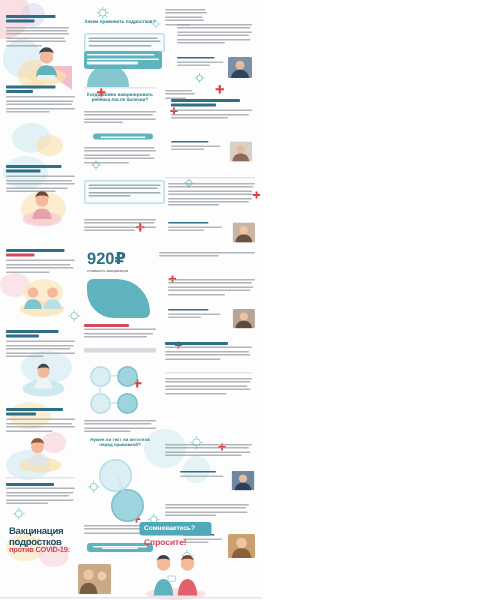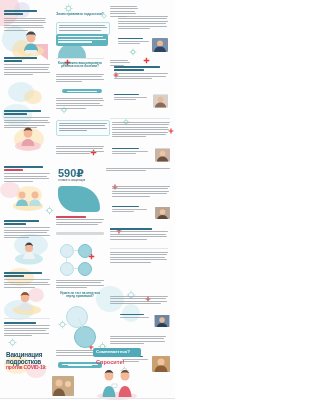--- a/index.html
+++ b/index.html
@@ -442,21 +442,21 @@
       <div class="ln" style="width:58%"></div>
   </div>
 
   <div class="tb" style="left:56px;top:146px;width:48px;">
     <div class="ln" style="width:100%"></div>
       <div class="ln" style="width:97%"></div>
     <div class="ln" style="width:99%"></div>
       <div class="ln" style="width:70%"></div>
   </div>
 
-  <div class="bignum" style="left:58px;top:168px;font-size:11px;">590₽</div>
+  <div class="bignum" style="left:58px;top:168px;font-size:11px;">920₽</div>
   <div class="tinytxt" style="left:58px;top:180px;width:44px;font-size:2.6px;">стоимость вакцинации</div>
 
   <div style="position:absolute;left:58px;top:186px;width:42px;height:26px;background:#5fb3bf;border-radius:4px 22px 4px 18px;"></div>
 
   <div class="tb" style="left:56px;top:216px;width:48px;">
     <div class="hd2" style="width:62%"></div>
     <div class="ln" style="width:100%"></div>
       <div class="ln" style="width:96%"></div>
     <div class="ln" style="width:88%"></div>
   </div>

